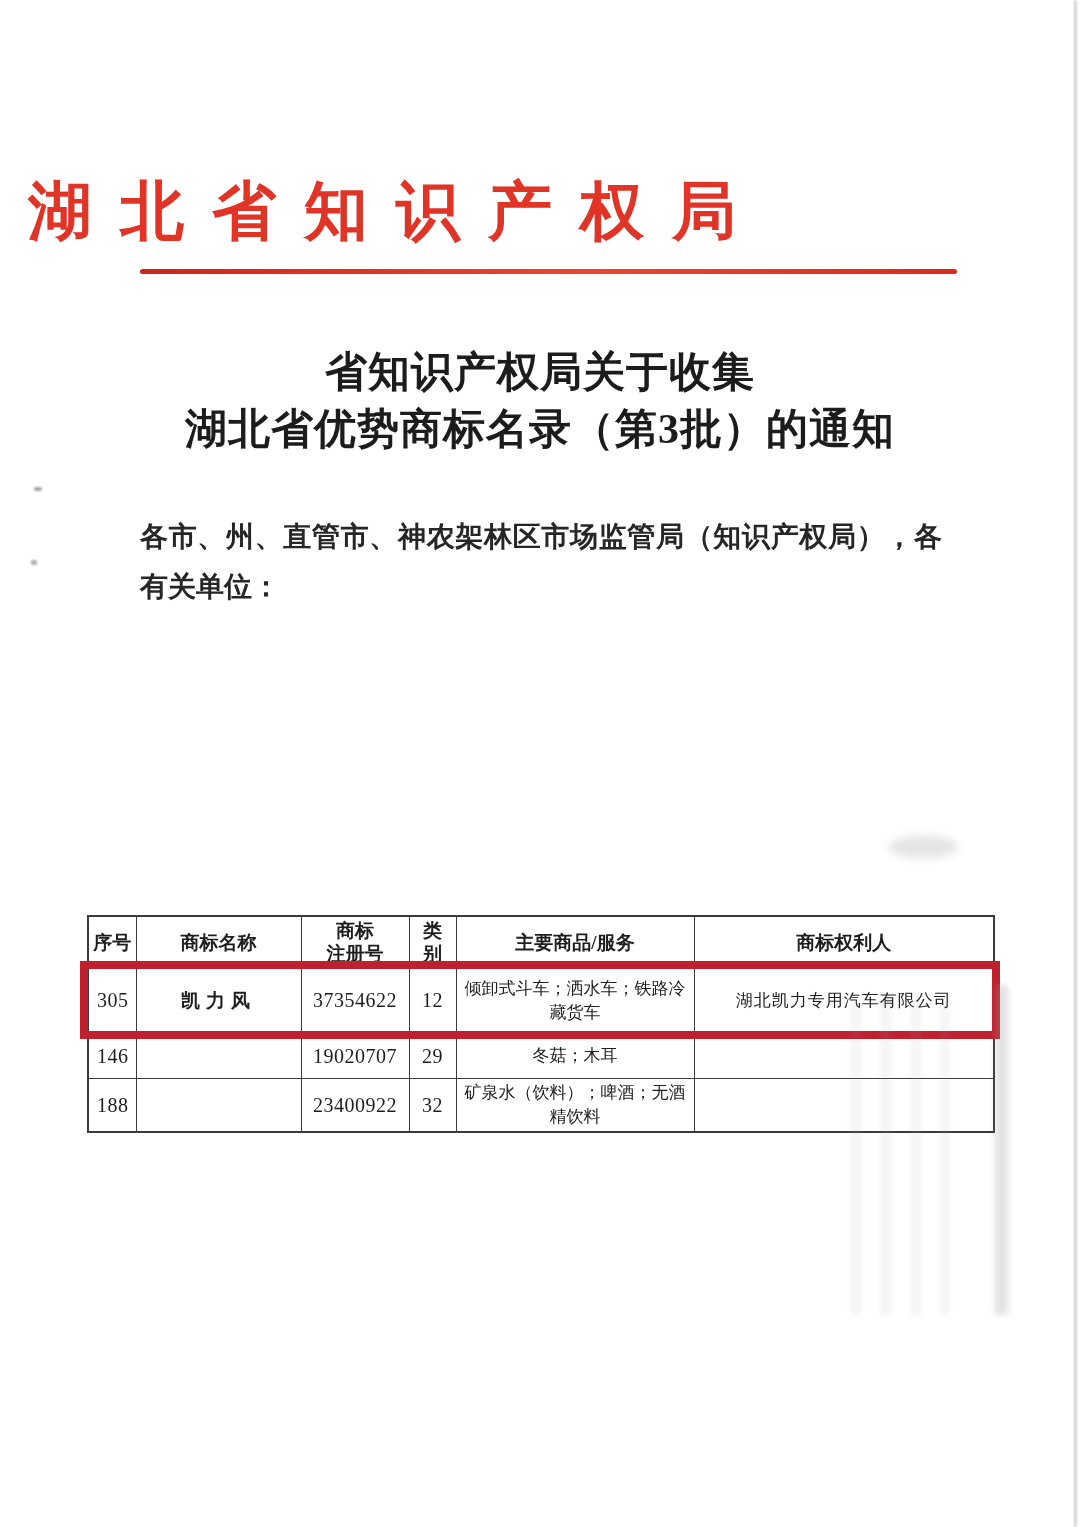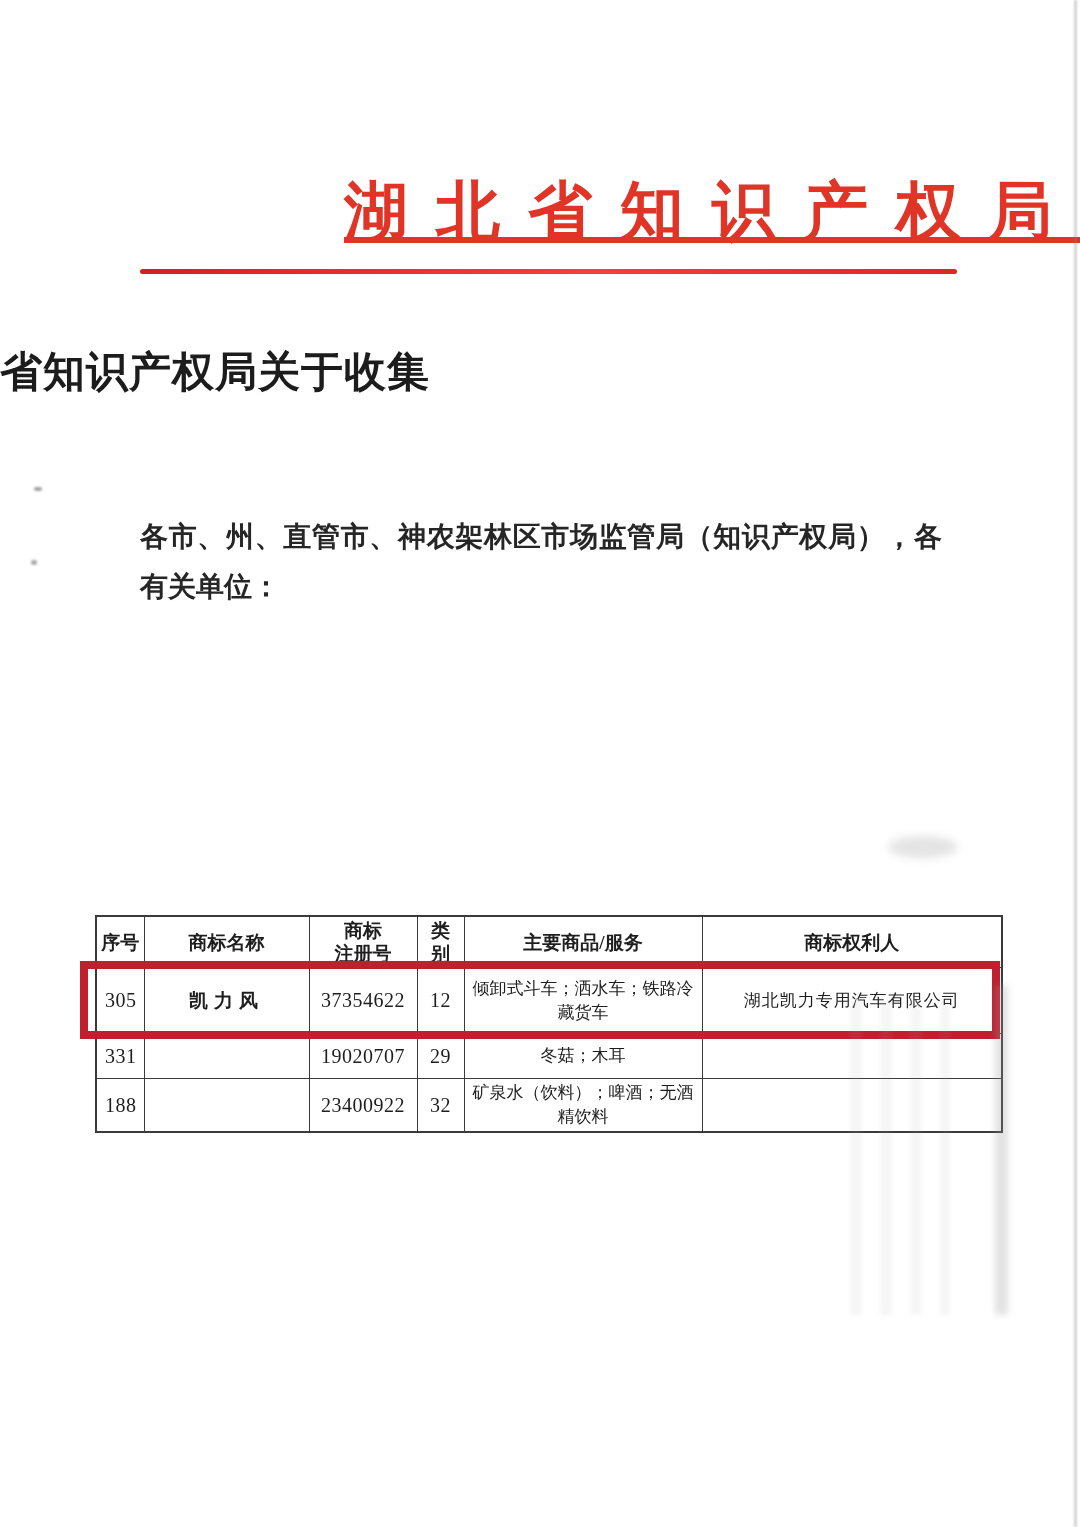--- a/index.html
+++ b/index.html
@@ -15,34 +15,33 @@
     width:1080px;height:1527px;
     margin:0 auto;
     background:#ffffff;
     overflow:hidden;
     font-family:"Liberation Serif","DejaVu Serif",serif;
     color:var(--ink,#222);
   }
   
   .letterhead{
     position:absolute;top:168px;left:0;width:100%;
-    text-align:right;
+    text-align:left;
     font-size:64px;font-weight:bold;
     letter-spacing:28px;padding-left:28px;box-sizing:border-box;
     color:var(--letterhead-red,#e03427);
     white-space:nowrap;
-    text-decoration:underline;
   }
   .red-divider{
     position:absolute;top:269px;left:140px;width:817px;height:5px;
     background:linear-gradient(90deg,#c8271a 0%,var(--divider-red,#da2a1b) 12%,#ef4430 55%,var(--divider-red,#da2a1b) 100%);
     border-radius:3px;
   }
   
-  .title-block{position:absolute;top:344px;left:0;width:100%;}
+  .title-block{position:absolute;top:344px;left:0;width:100%;text-align:center;}
   .title-line{
     font-size:42px;font-weight:bold;line-height:57px;color:#1c1c1c;
     letter-spacing:1px;white-space:nowrap;
   }
   
   .body-block{
     position:absolute;top:512px;left:140px;width:802px;font-weight:bold;
   }
   .body-block p{
     margin:0;
@@ -50,21 +49,20 @@
     text-align:justify;
     color:#262626;
   }
   .body-block p.indent{text-indent:56px;}
   
   .table-wrap{position:absolute;top:915px;left:87px;}
   table.tm{
     border-collapse:collapse;table-layout:fixed;
     width:906px;
     background:transparent;
-    margin-left:8px;
   }
   table.tm col.c1{width:48px;} table.tm col.c2{width:165px;}
   table.tm col.c3{width:108px;} table.tm col.c4{width:47px;}
   table.tm col.c5{width:238px;} table.tm col.c6{width:300px;}
   table.tm th,table.tm td{
     border:1.5px solid var(--table-border,#3a3a3a);
     text-align:center;vertical-align:middle;
     padding:2px 8px;box-sizing:border-box;
     color:#1e1e1e;
   }
@@ -119,20 +117,21 @@
 <body>
 
 <div class="page">
 
   <div class="letterhead">湖北省知识产权局</div>
 
   <div class="red-divider"></div>
 
   <div class="title-block">
     <div class="title-line">省知识产权局关于收集</div>
+    <div class="title-line">湖北省优势商标名录（第3批）的通知</div>
   </div>
 
   <div class="body-block">
     <p>各市、州、直管市、神农架林区市场监管局（知识产权局），各有关单位：</p>
   </div>
 
   <div class="table-wrap">
     <table class="tm">
       <colgroup>
         <col class="c1">
@@ -157,21 +156,21 @@
       <tbody>
         <tr class="r184">
           <td class="num">305</td>
           <td class="name">凯力风</td>
           <td class="num">37354622</td>
           <td class="num">12</td>
           <td class="svc">倾卸式斗车；洒水车；铁路冷藏货车</td>
           <td class="owner">湖北凯力专用汽车有限公司</td>
         </tr>
         <tr class="r186">
-          <td class="num">331</td>
+          <td class="num">146</td>
           <td class="name"></td>
           <td class="num">19020707</td>
           <td class="num">29</td>
           <td class="svc">冬菇；木耳</td>
           <td class="owner"></td>
         </tr>
         <tr class="r188">
           <td class="num">188</td>
           <td class="name"></td>
           <td class="num">23400922</td>

